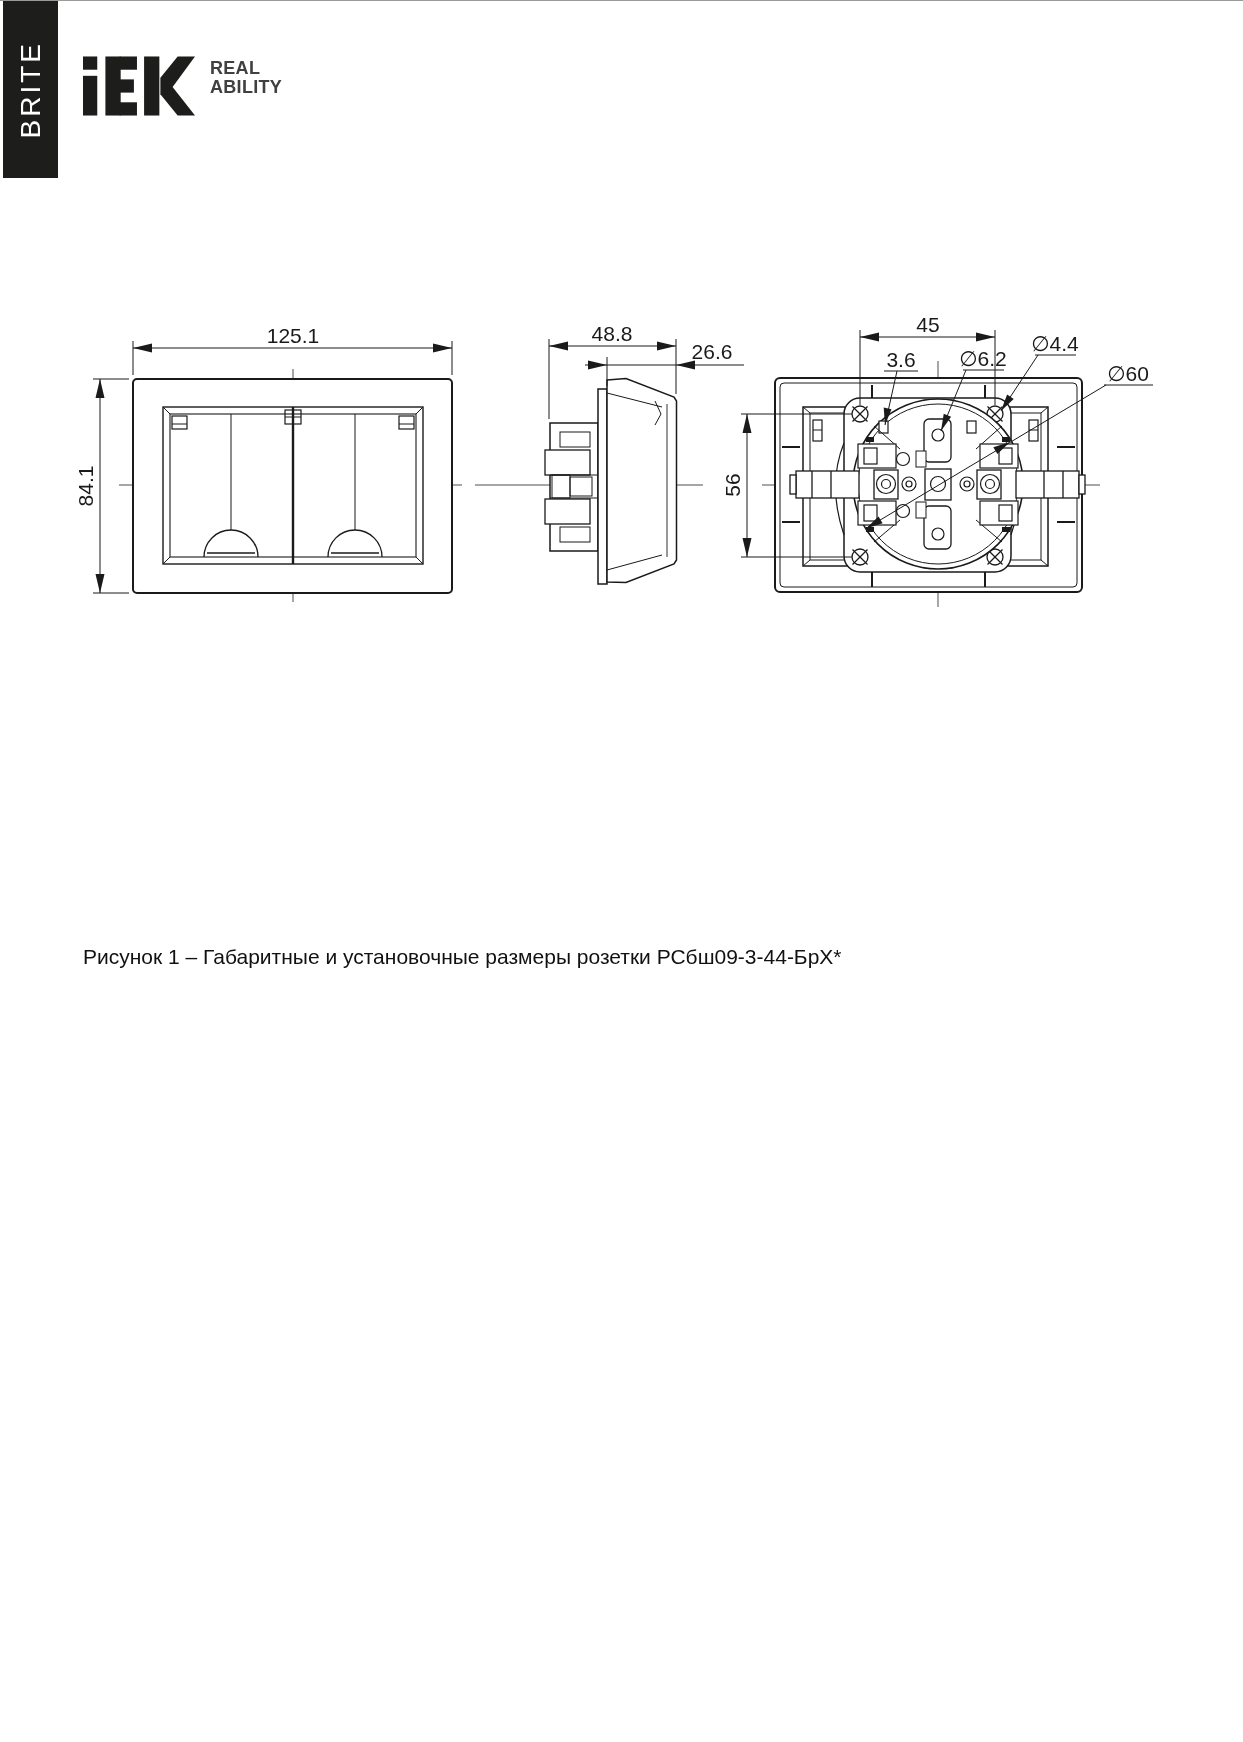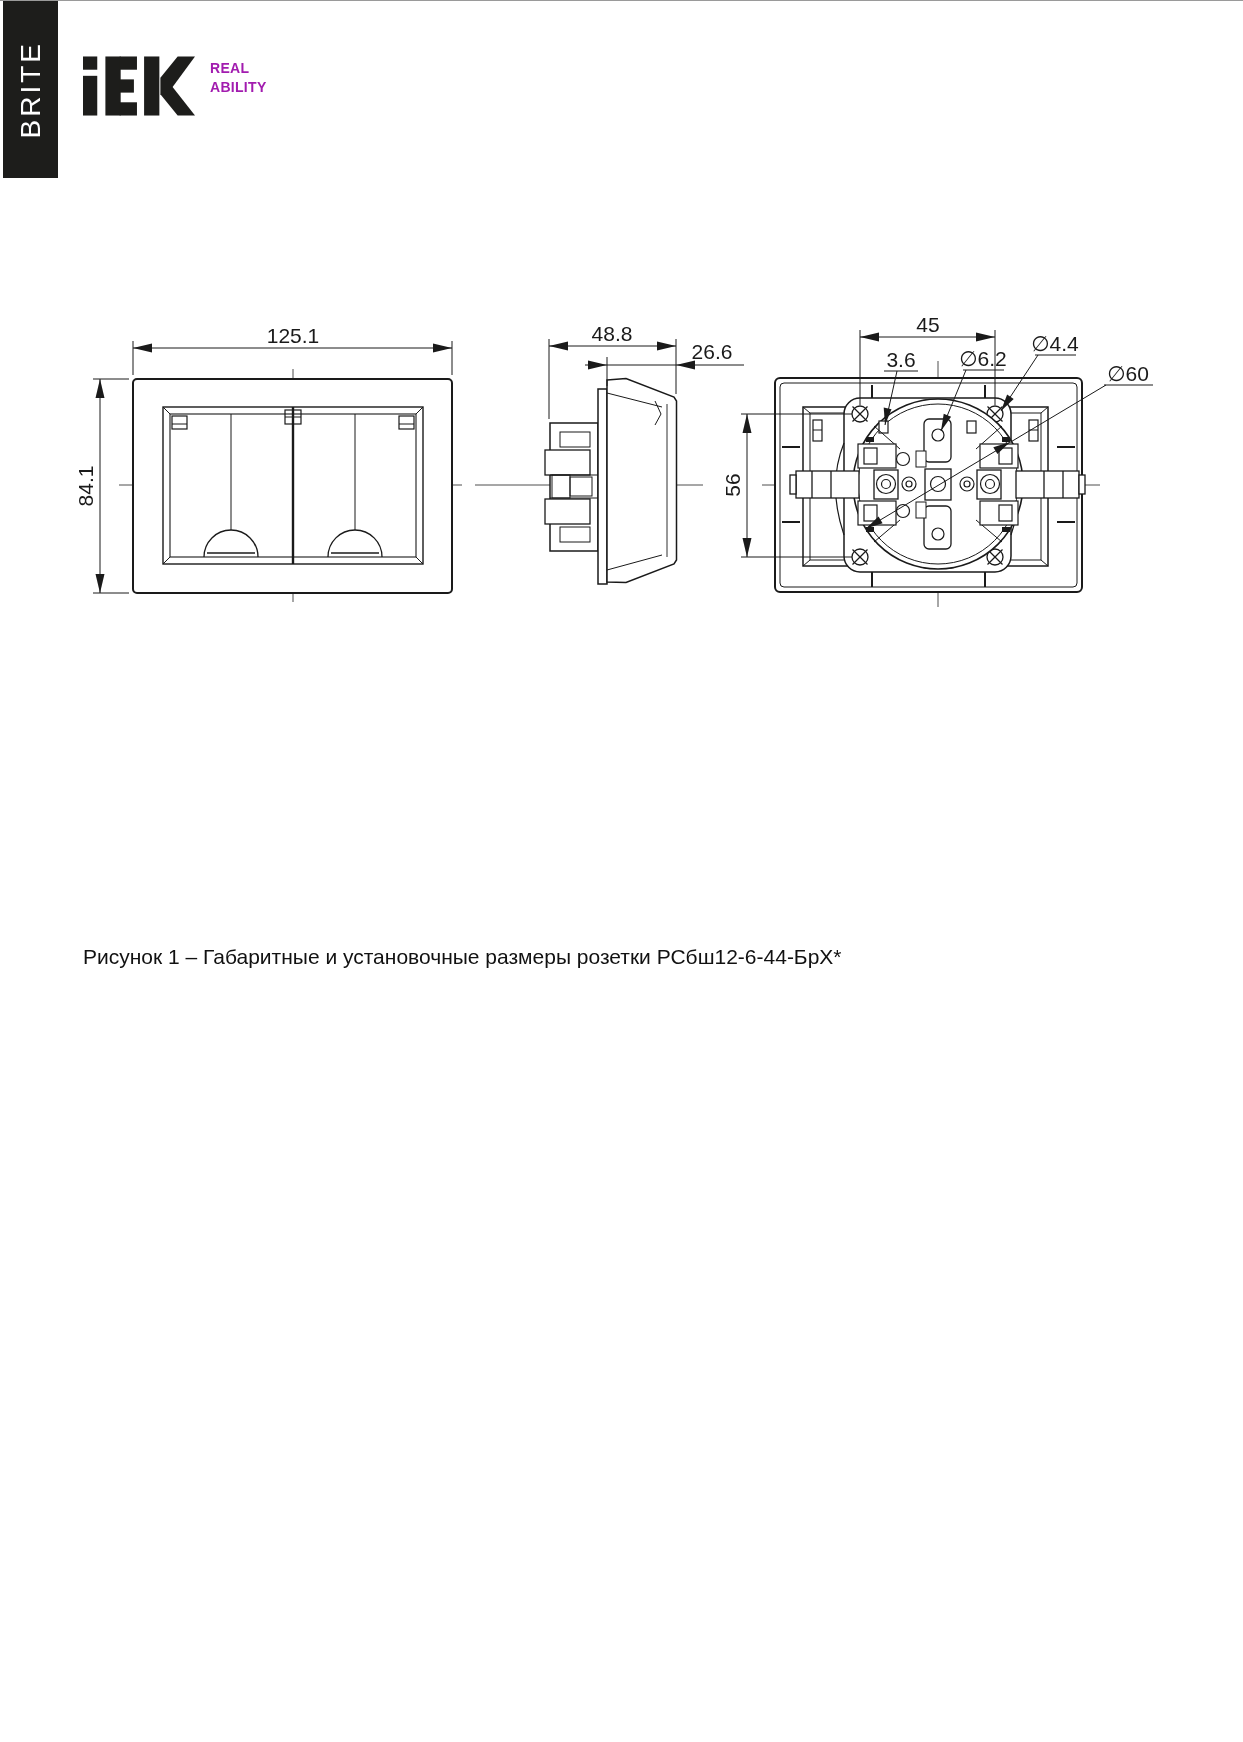--- a/index.html
+++ b/index.html
@@ -20,21 +20,21 @@
   .brite-tab span{
     color:#ffffff;
     font-size:28px;font-weight:500;letter-spacing:3px;
     writing-mode:vertical-rl;transform:rotate(180deg);
     white-space:nowrap;
   }
   .logo-wrap{position:absolute;left:83px;top:55px;display:flex;align-items:flex-start;}
   .logo-mark{width:112px;height:60px;}
   .logo-tagline{
     margin-left:15px;margin-top:3px;
-    color:#a21caf;font-weight:700;font-size:14px;line-height:19px;letter-spacing:0.3px;
+    color:#404040;font-weight:700;font-size:18px;line-height:19px;letter-spacing:0.3px;
   }
   .drawing-svg{position:absolute;left:0;top:0;width:1243px;height:1742px;}
   .drawing-svg text{
     font-family:"Liberation Sans","DejaVu Sans",sans-serif;
     font-size:21px;fill:#1a1a1a;
   }
   .caption{
     position:absolute;left:83px;top:944px;
     font-size:21px;color:#111111;
   }
@@ -317,15 +317,15 @@
       <text x="1055" y="350" text-anchor="middle">∅4.4</text>
 
       <line x1="1104" y1="384" x2="1153" y2="384" stroke="#1a1a1a" stroke-width="1"></line>
       <line x1="1106" y1="384" x2="866" y2="527.5" stroke="#1a1a1a" stroke-width="1"></line>
       <polygon points="1010,441 997.4,453.1 993.3,446.3" fill="#1a1a1a"></polygon>
       <polygon points="866,527.5 882.6,522.2 878.5,515.4" fill="#1a1a1a"></polygon>
       <text x="1128" y="380" text-anchor="middle">∅60</text>
     </g>
   </svg>
 
-  <div class="caption">Рисунок 1 – Габаритные и установочные размеры розетки РСбш12-6-44-БрХ*</div>
+  <div class="caption">Рисунок 1 – Габаритные и установочные размеры розетки РСбш09-3-44-БрХ*</div>
 
 </div>
 
 </body></html>

